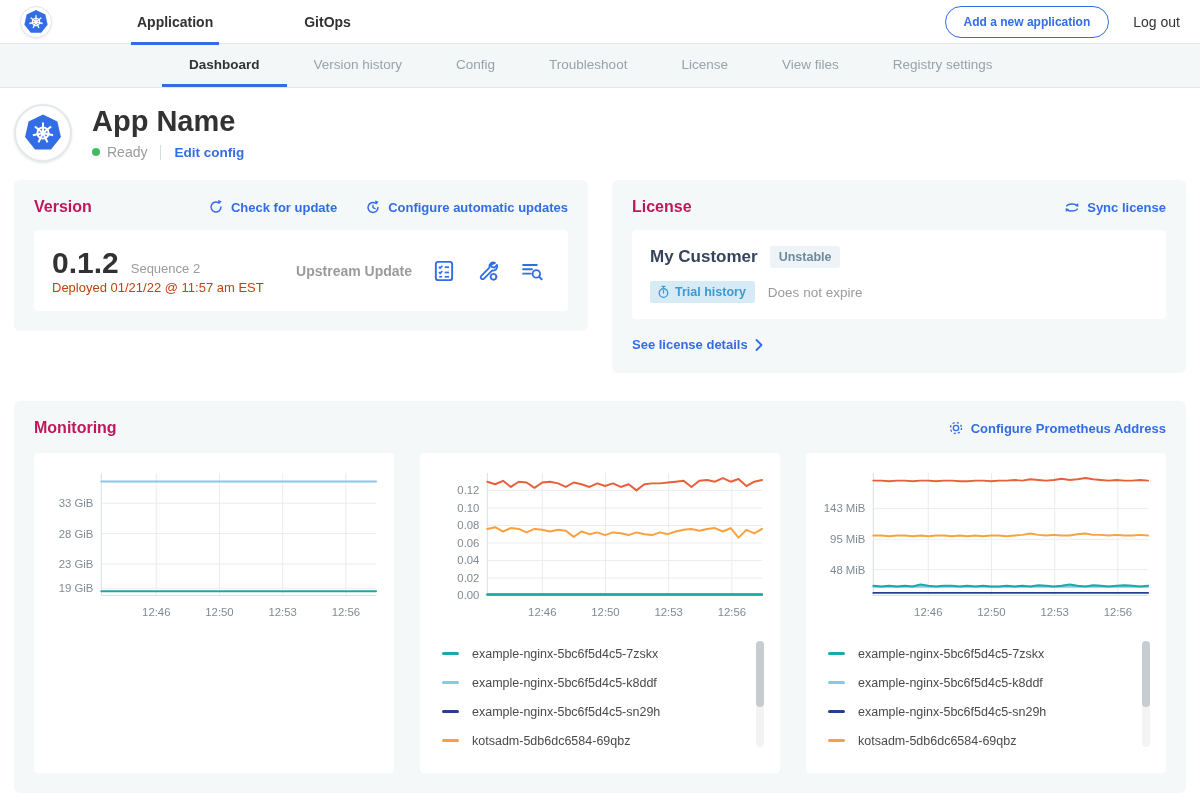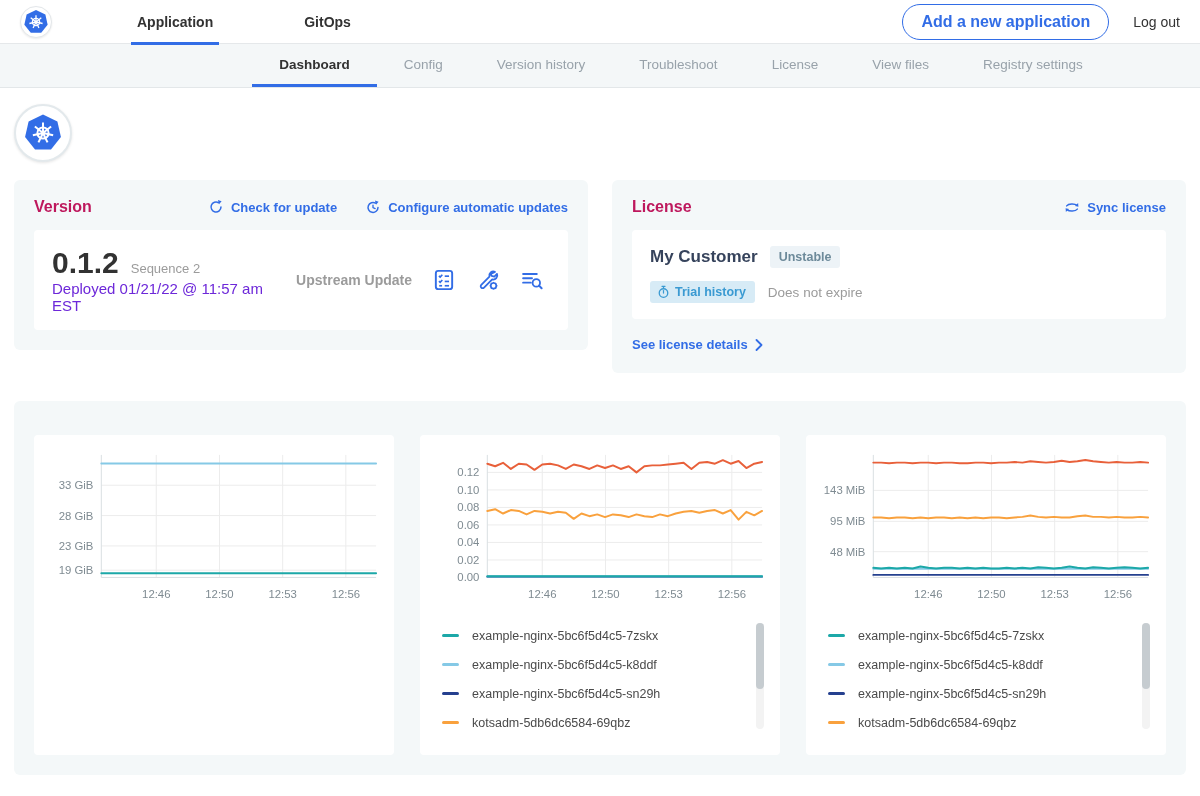--- a/index.html
+++ b/index.html
@@ -11,25 +11,25 @@
   }
   svg { display:block; }
 
   
   .topnav { height:44px; display:flex; align-items:center; padding:0 20px; border-bottom:1px solid #e5e8ea; background:#fff;gap:45px; }
   .brand-circle { width:32px; height:32px; border-radius:50%; background:#fff; border:1px solid #e3e7ea; display:flex; align-items:center; justify-content:center; box-shadow:0 1px 2px rgba(0,0,0,.08); }
   .topnav-tab { margin-left:34px; font-size:14px; font-weight:700; color:#323232; height:44px; line-height:44px; position:relative; padding:0 6px; cursor:pointer; }
   .topnav-tab.inactive { font-weight:700; color:#323232; }
   .topnav-tab.active::after { content:''; position:absolute; left:0; right:0; bottom:-1px; height:3px; background:#326de6; }
   .topnav-right { margin-left:auto; display:flex; align-items:center; gap:24px; }
-  .pill-btn { border:1px solid #326de6; color:#326de6; background:#fff; border-radius:999px; font-size:16px; font-weight:700; padding:8px 18px; cursor:pointer; font-family:inherit; }
+  .pill-btn { border:1px solid #326de6; color:#326de6; background:#fff; border-radius:999px; font-size:12px; font-weight:700; padding:8px 18px; cursor:pointer; font-family:inherit; }
   .logout { font-size:14px; color:#323232; cursor:pointer; }
 
   
-  .subnav { height:44px; background:#f4f7f8; border-bottom:1px solid #e3e7e9; display:flex; padding-left:162px;justify-content:center; }
+  .subnav { height:44px; background:#f4f7f8; border-bottom:1px solid #e3e7e9; display:flex; padding-left:162px; }
   .subnav-tab { line-height:41px; padding:0 27px; font-size:13.5px; color:#98a2aa; position:relative; cursor:pointer; }
   .subnav-tab.active { color:#323232; font-weight:600; border-bottom:3px solid #326de6; }
 
   
   .app-header { display:flex; align-items:center; gap:20px; padding:16px 14px 18px; }
   .app-icon { width:58px; height:58px; border-radius:50%; background:#fff; border:2px solid #e3e9ec; display:flex; align-items:center; justify-content:center; box-shadow:0 1px 3px rgba(0,0,0,.10); }
   .app-title { font-size:29px; font-weight:700; color:#323232; line-height:1.1; }
   .status-row { display:flex; align-items:center; margin-top:7px; }
   .status-dot { width:8px; height:8px; border-radius:50%; background:#44bb66; }
   .status-text { margin-left:7px; font-size:14px; color:#9b9b9b; }
@@ -43,21 +43,21 @@
   .card-title { font-size:16px; font-weight:700; color:#be185d; }
   .head-links { margin-left:auto; display:flex; gap:28px; align-items:center; }
   .inner-panel { background:#fff; border-radius:4px; padding:16px 18px;gap:15px; }
 
   .version-panel { display:flex; align-items:center; }
   .version-left { width:46%; }
   .version-line { display:flex; align-items:baseline; gap:12px; }
   .version-number { font-size:30px; font-weight:700; color:#323232; }
   .sequence { font-size:13px; color:#9b9b9b; }
   .deployed-badge { display:inline-block; background:#44bb66; color:#fff; font-size:13px; font-weight:600; padding:4px 9px; border-radius:3px; margin:9px 0; }
-  .deployed-at { font-size:15px; color:#6d28d9; }
+  .deployed-at { font-size:13px; color:#c2410c; }
   .version-mid { flex:1; color:#9b9b9b; font-weight:600; font-size:14px; }
   .version-icons { display:flex; gap:20px; align-items:center; padding-right:6px; }
   .card-footer-link { margin-top:16px; }
 
   .customer-line { display:flex; align-items:center; gap:12px; }
   .customer-name { font-size:17px; font-weight:700; color:#36435c; }
   .badge-muted { background:#edf3f7; color:#6d8a9a; font-size:12.5px; font-weight:600; padding:4px 9px; border-radius:3px; }
   .license-line { display:flex; align-items:center; gap:13px; margin-top:13px; }
   .badge-trial { background:#d7ebf6; color:#3a9ad2; font-size:12.5px; font-weight:700; padding:4px 9px 4px 7px; border-radius:3px; display:inline-flex; align-items:center; gap:5px; }
   .expire-text { font-size:13.5px; color:#9b9b9b; }
@@ -96,22 +96,22 @@
   <div class="topnav-tab active">Application</div>
   <div class="topnav-tab inactive">GitOps</div>
   <div class="topnav-right">
     <button class="pill-btn">Add a new application</button>
     <span class="logout">Log out</span>
   </div>
 </div>
 
 <div class="subnav">
   <div class="subnav-tab active">Dashboard</div>
+  <div class="subnav-tab">Version history</div>
   <div class="subnav-tab">Config</div>
-  <div class="subnav-tab">Version history</div>
   <div class="subnav-tab">Troubleshoot</div>
   <div class="subnav-tab">License</div>
   <div class="subnav-tab">View files</div>
   <div class="subnav-tab">Registry settings</div>
 </div>
 
 <div class="app-header">
   <div class="app-icon">
     <svg width="40" height="40" viewBox="0 0 100 100">
       <polygon points="50,4 86,21.3 94.8,60.2 70,91.5 30,91.5 5.2,60.2 14,21.3" fill="#326de6"></polygon>
@@ -120,20 +120,29 @@
         <line x1="50" y1="50" x2="50" y2="24"></line>
           <line x1="50" y1="50" x2="70.3" y2="33.8"></line>
         <line x1="50" y1="50" x2="75.4" y2="55.8"></line>
           <line x1="50" y1="50" x2="61.3" y2="73.4"></line>
         <line x1="50" y1="50" x2="38.7" y2="73.4"></line>
           <line x1="50" y1="50" x2="24.6" y2="55.8"></line>
         <line x1="50" y1="50" x2="29.7" y2="33.8"></line>
       </g>
       <circle cx="50" cy="50" r="5.5" fill="#fff"></circle>
     </svg>
+  </div>
+  <div>
+    <div class="app-title">App Name</div>
+    <div class="status-row">
+      <span class="status-dot"></span>
+      <span class="status-text">Ready</span>
+      <span class="v-divider"></span>
+      <span class="link" style="font-size:13.5px">Edit config</span>
+    </div>
   </div>
 </div>
 
 <div class="cards-row">
 
   <div class="card">
     <div class="card-head">
       <span class="card-title">Version</span>
       <span class="head-links">
         <span class="link">
@@ -237,20 +246,32 @@
         <span>See license details</span>
         <svg width="8" height="12" viewBox="0 0 8 12">
             <polyline points="1.5,1 6.5,6 1.5,11" fill="none" stroke="#326de6" stroke-width="1.8" stroke-linecap="round" stroke-linejoin="round"></polyline>
           </svg>
       </span>
     </div>
   </div>
 </div>
 
 <div class="monitoring">
+  <div class="card-head" style="margin-bottom:0">
+    <span class="card-title">Monitoring</span>
+    <span class="head-links">
+      <span class="link">
+        <svg width="16" height="16" viewBox="0 0 18 18">
+            <circle cx="9" cy="9" r="3" fill="none" stroke="#326de6" stroke-width="1.5"></circle>
+            <circle cx="9" cy="9" r="6.2" fill="none" stroke="#326de6" stroke-width="1.5" stroke-dasharray="2.4 2.5"></circle>
+          </svg>
+        <span>Configure Prometheus Address</span>
+      </span>
+    </span>
+  </div>
   <div class="charts-row">
 
     <div class="chart-panel">
       <svg class="chart-svg" viewBox="0 0 344 164">
           <line x1="113.6" y1="8" x2="113.6" y2="132" stroke="#ececec" stroke-width="1"></line>
           <text x="113.6" y="153" text-anchor="middle" fill="#7f8b92" font-size="11.5" font-family="Liberation Sans, sans-serif">12:46</text>
           <line x1="177.54" y1="8" x2="177.54" y2="132" stroke="#ececec" stroke-width="1"></line>
           <text x="177.54" y="153" text-anchor="middle" fill="#7f8b92" font-size="11.5" font-family="Liberation Sans, sans-serif">12:50</text>
           <line x1="241.48000000000002" y1="8" x2="241.48000000000002" y2="132" stroke="#ececec" stroke-width="1"></line>
           <text x="241.48000000000002" y="153" text-anchor="middle" fill="#7f8b92" font-size="11.5" font-family="Liberation Sans, sans-serif">12:53</text>

